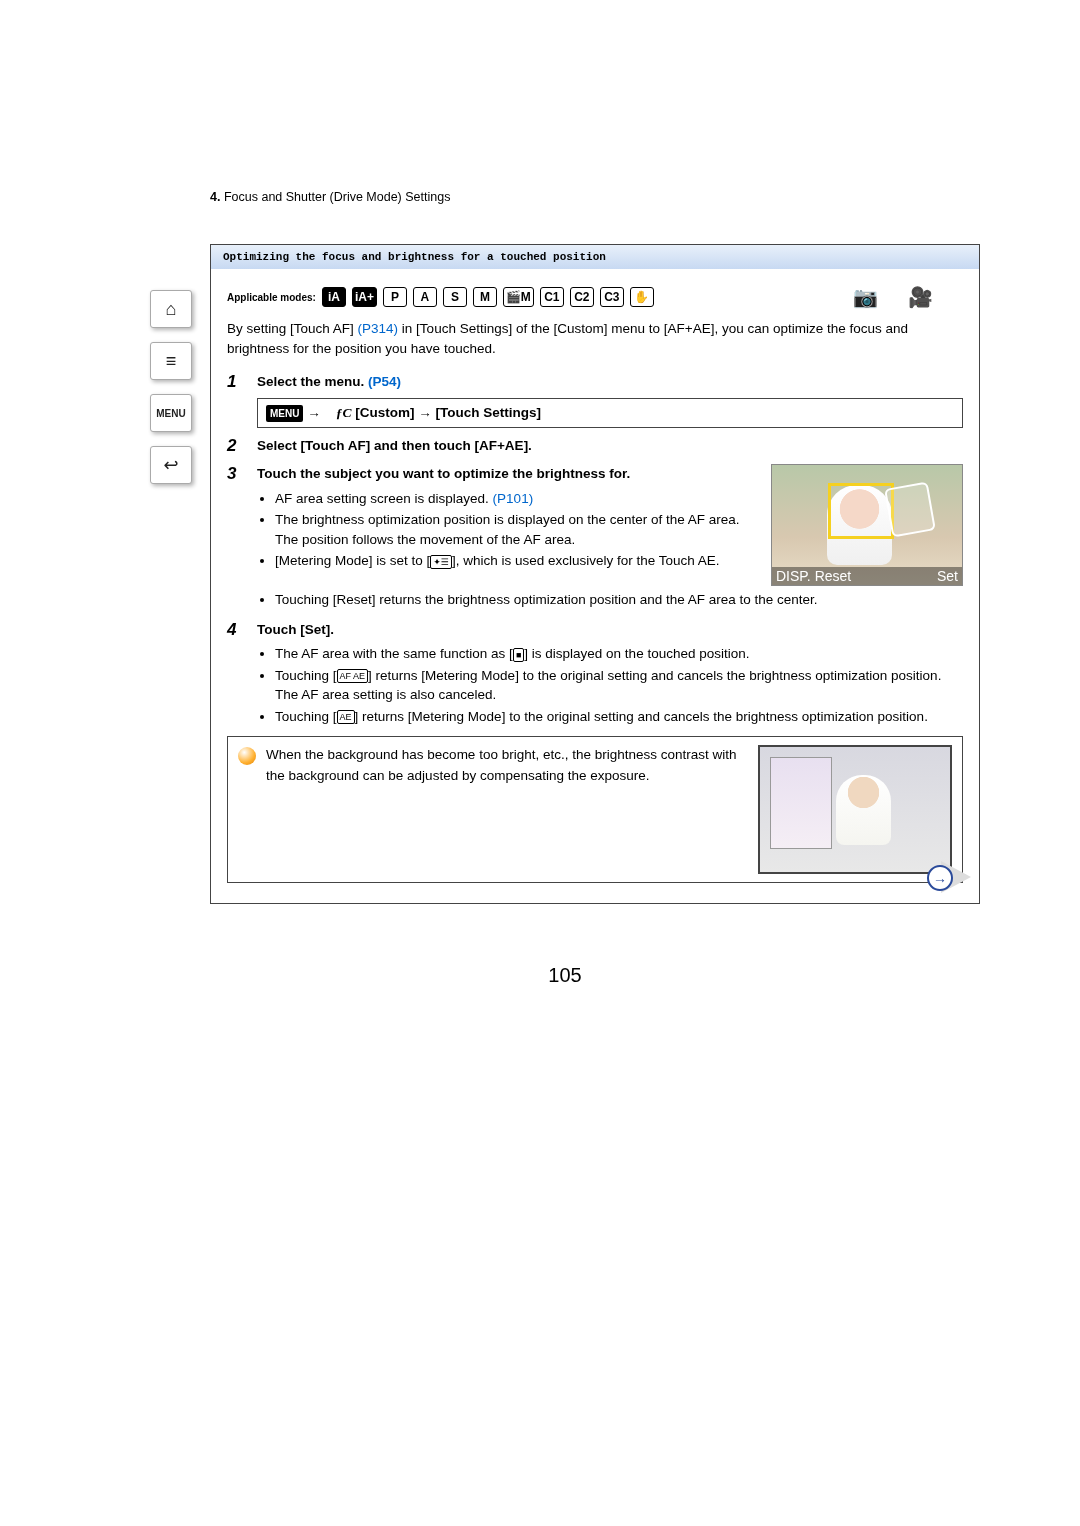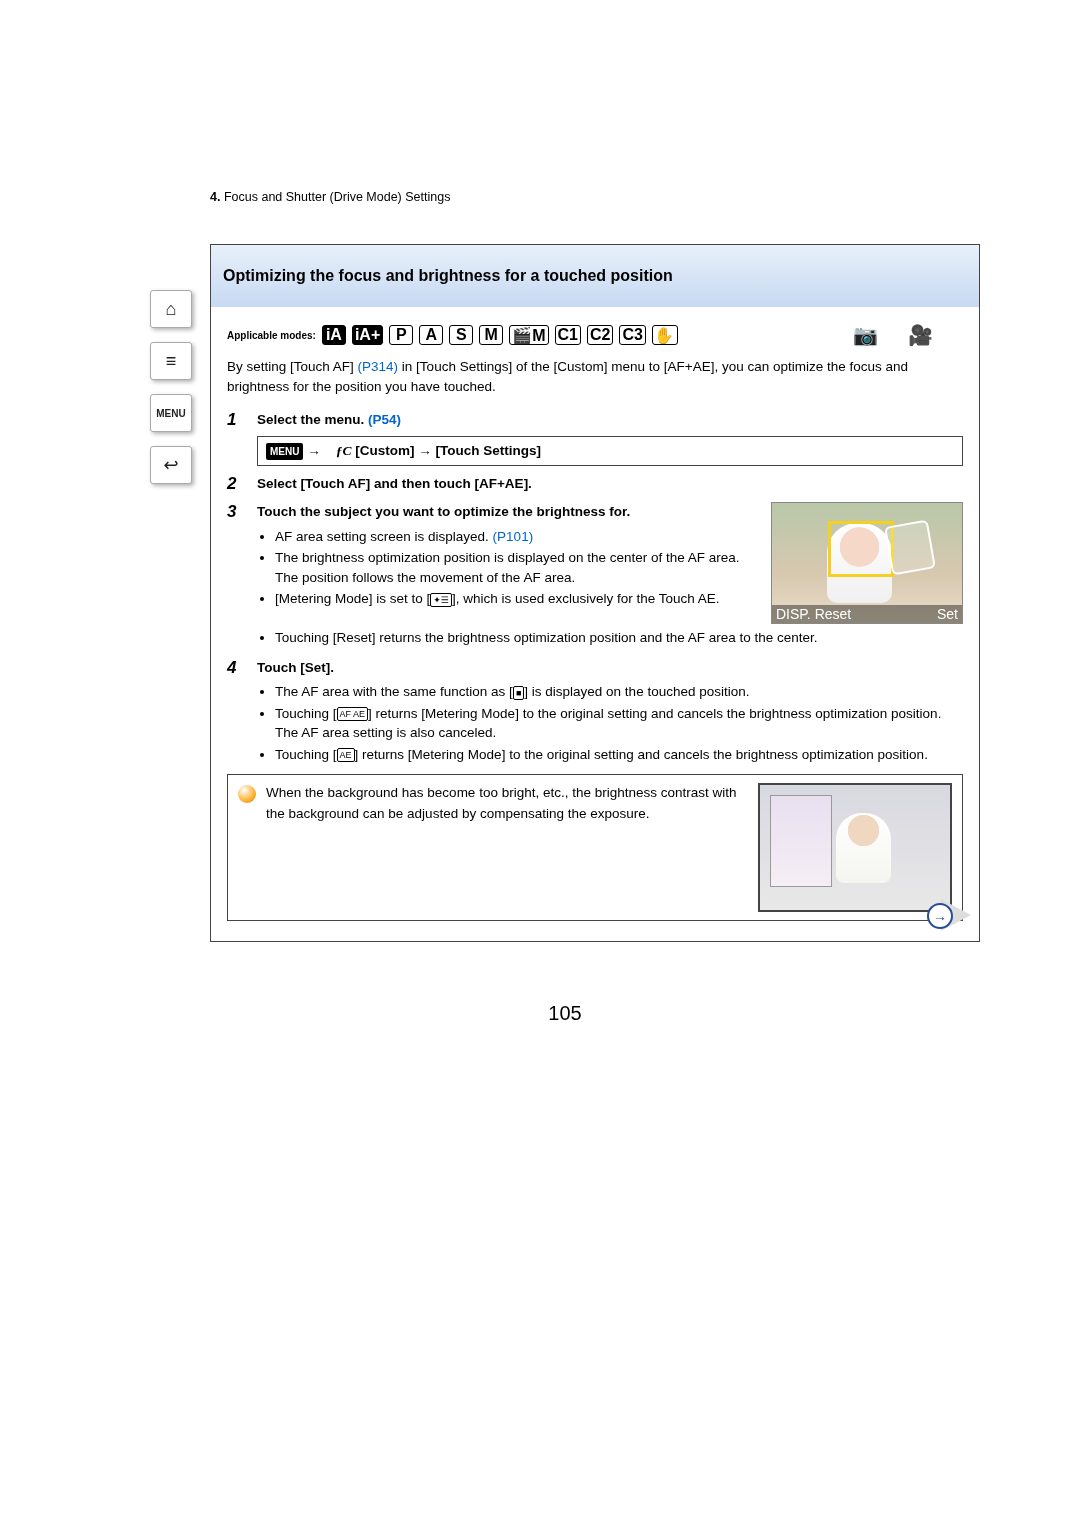--- a/index.html
+++ b/index.html
@@ -52,42 +52,43 @@
   .breadcrumb {
     font-size: 12.5px;
     margin-bottom: 40px;
     margin-left: 60px;
   }
   .breadcrumb b { font-weight: bold; }
   .section-heading {
     background: linear-gradient(#e8f0fa,#c7d9f2);
     border-top:1px solid #444;
     font-weight: bold;
-    font-size: 16px;
-    padding: 22px 12px;
+    font-size: 11px;
+    padding: 6px 12px;
+    font-family: Liberation Mono, monospace;
   }
   .inner {
     padding: 10px 16px 20px 16px;
   }
   .applicable-row {
     display: flex;
     align-items: center;
     gap: 6px;
     margin: 6px 0 10px 0;
   }
   .applicable-label { font-weight: bold; font-size: 10px; }
   .mode-box {
     display:inline-flex;
     align-items:center;
     justify-content:center;
     min-width:18px;
     height:18px;
     border:1.5px solid #000;
     border-radius:3px;
-    font-size:16px;
+    font-size:12px;
     font-weight:bold;
     padding:0 2px;
   }
   .mode-filled { background:#000; color:#fff; }
   .capture-icons {
     margin-left:auto;
     display:flex;
     gap:30px;
     padding-right:30px;
   }

